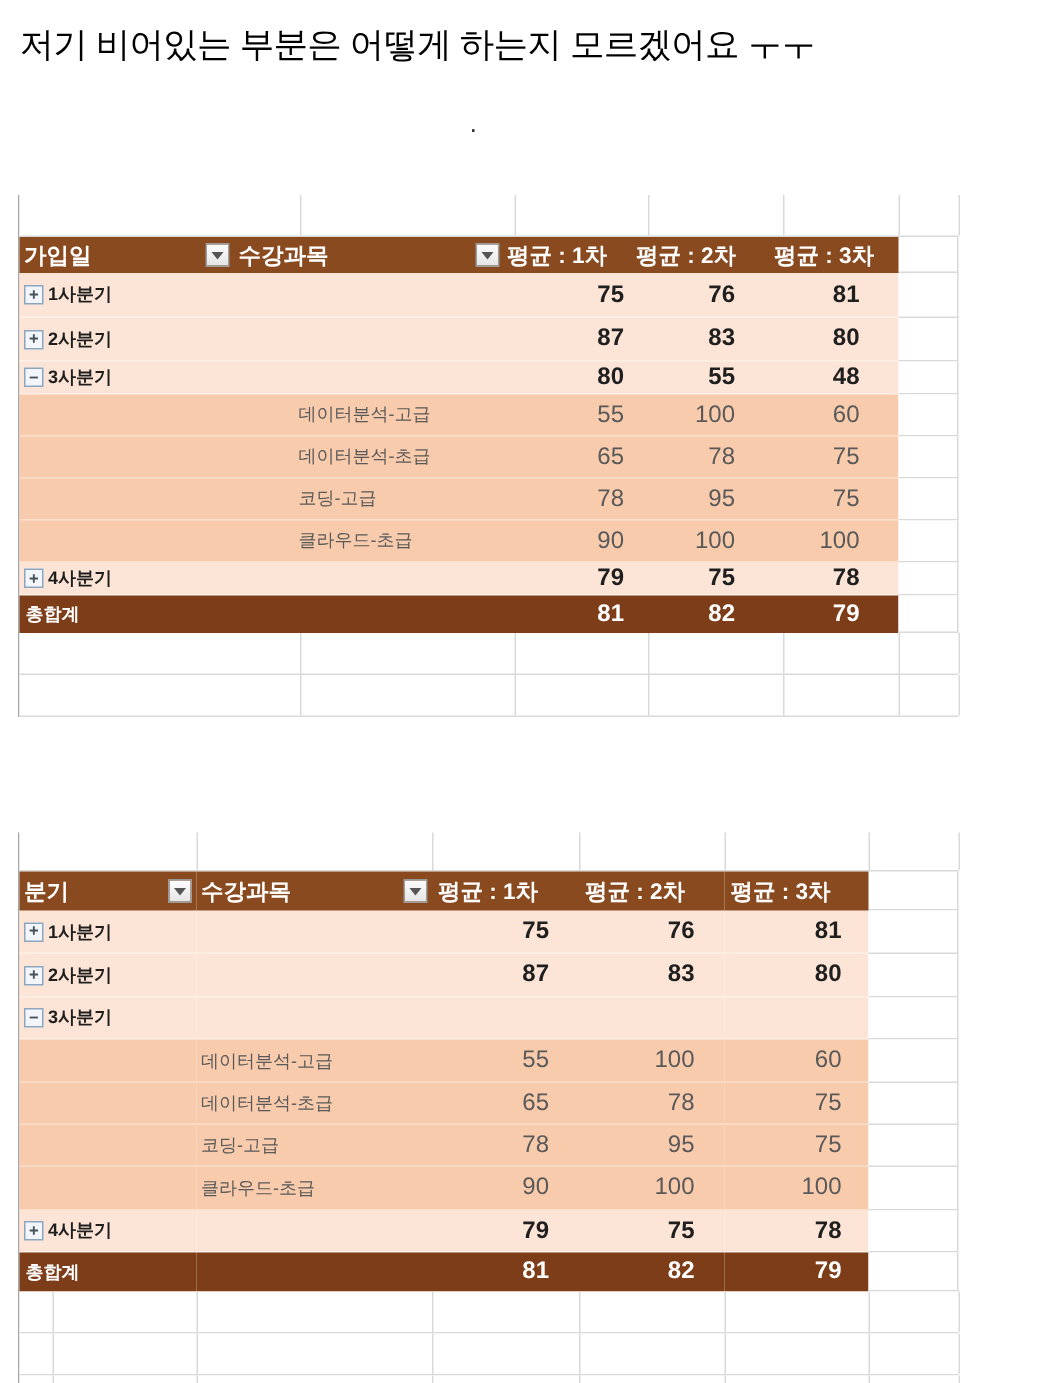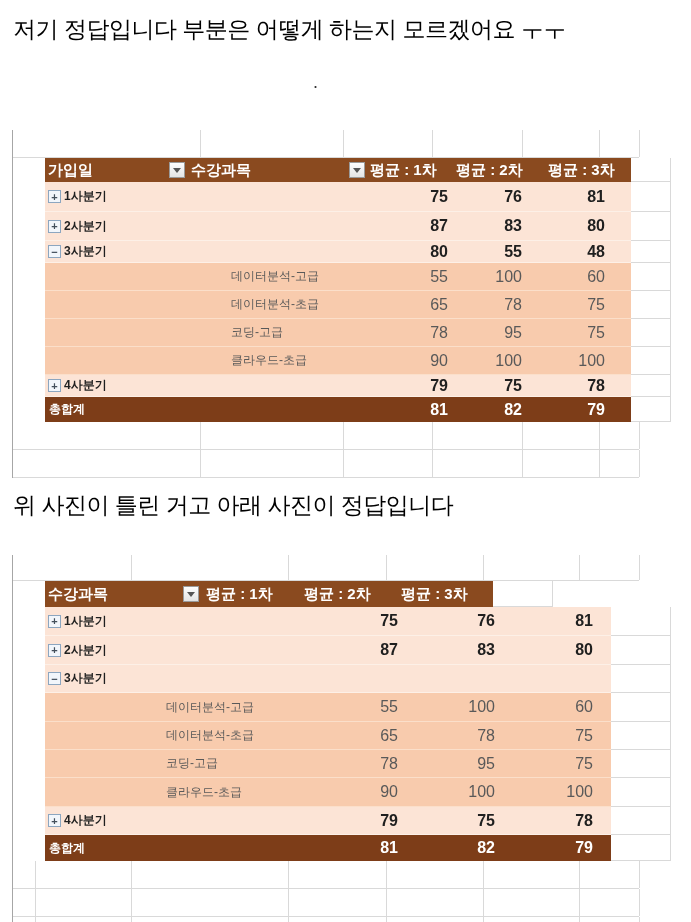--- a/index.html
+++ b/index.html
@@ -12,21 +12,21 @@
   .a-text { left:13px; top:490px; }
   .dot { position:absolute; left:313px; top:72px; font-size:18px; color:#333; }
 
   .sheet { position:absolute; left:12px; border-left:1px solid #a6a6a6; }
   .sheet1 { top:130px; }
   .sheet2 { top:555px; }
 
   .grid-row { position:relative; box-sizing:border-box; background:#fff; border-bottom:1px solid var(--grid-line); }
   .vtick { position:absolute; top:0; bottom:0; width:1px; background:var(--grid-line); }
 
-  .trow { display:flex; box-sizing:border-box;margin-left:32px; }
+  .trow { display:flex; box-sizing:border-box; }
   .trow .cell { box-sizing:border-box; overflow:hidden; white-space:nowrap; display:flex; align-items:center; }
   .gutter { box-sizing:border-box; background:#fff; border-bottom:1px solid var(--grid-line); border-right:1px solid var(--grid-line); }
 
   .header-row .cell { background:var(--header-bg); color:var(--header-text); font-weight:bold; font-size:15px; position:relative; padding-left:3px; }
   .filter-btn {
     position:absolute; right:3px; top:50%; margin-top:-8px; width:16px; height:16px;
     background:linear-gradient(#fdfdfd,#e4e4e4); border:1px solid #9a9a9a; box-sizing:border-box;
     display:flex; align-items:center; justify-content:center; cursor:pointer;
   }
   .filter-arrow { width:0; height:0; border-left:4px solid transparent; border-right:4px solid transparent; border-top:5px solid #555; }
@@ -47,21 +47,21 @@
     color:#44505c; font-size:11px; line-height:10px; font-weight:bold;
     display:inline-flex; align-items:center; justify-content:center; margin:0 3px 0 2px; cursor:pointer; flex:none;
   }
   .group-label-wrap { display:flex; align-items:center; padding-left:1px; }
 </style>
 </head>
 <body>
 
 <div class="canvas">
 
-  <div class="free-text q-text">저기 정답입니다 부분은 어떻게 하는지 모르겠어요 ㅜㅜ</div>
+  <div class="free-text q-text">저기 비어있는 부분은 어떻게 하는지 모르겠어요 ㅜㅜ</div>
   <div class="dot">.</div>
 
   <div class="sheet sheet1">
       <div class="grid-row" style="height: 28px; width: 626px;">
         <div class="vtick" style="left: 187px;"></div>
         <div class="vtick" style="left: 330px;"></div>
         <div class="vtick" style="left: 419px;"></div>
         <div class="vtick" style="left: 509px;"></div>
         <div class="vtick" style="left: 586px;"></div>
         <div class="vtick" style="left: 626px;"></div>
@@ -203,32 +203,37 @@
       <div class="grid-row" style="height: 28px; width: 626px;">
         <div class="vtick" style="left: 187px;"></div>
         <div class="vtick" style="left: 330px;"></div>
         <div class="vtick" style="left: 419px;"></div>
         <div class="vtick" style="left: 509px;"></div>
         <div class="vtick" style="left: 586px;"></div>
         <div class="vtick" style="left: 626px;"></div>
       </div>
     </div>
 
-  <div class="free-text a-text">위 사진이 틀린 거고 아래 사진이 정답입니다</div>
 
   <div class="sheet sheet2">
       <div class="grid-row" style="height: 26px; width: 626px;">
         <div class="vtick" style="left: 118px;"></div>
         <div class="vtick" style="left: 275px;"></div>
         <div class="vtick" style="left: 373px;"></div>
         <div class="vtick" style="left: 470px;"></div>
         <div class="vtick" style="left: 566px;"></div>
         <div class="vtick" style="left: 626px;"></div>
       </div>
       <div class="trow header-row">
+        <div class="cell" style="width: 118px; height: 26px; padding-left: 3px;">
+          <span>분기</span>
+          <div class="filter-btn">
+            <div class="filter-arrow"></div>
+          </div>
+        </div>
         <div class="cell" style="width: 157px; height: 26px; padding-left: 3px;">
           <span>수강과목</span>
           <div class="filter-btn">
             <div class="filter-arrow"></div>
           </div>
         </div>
         <div class="cell" style="width: 98px; height: 26px; padding-left: 4px;">
           <span>평균 : 1차</span>
         </div>
         <div class="cell" style="width: 97px; height: 26px; padding-left: 4px;">

